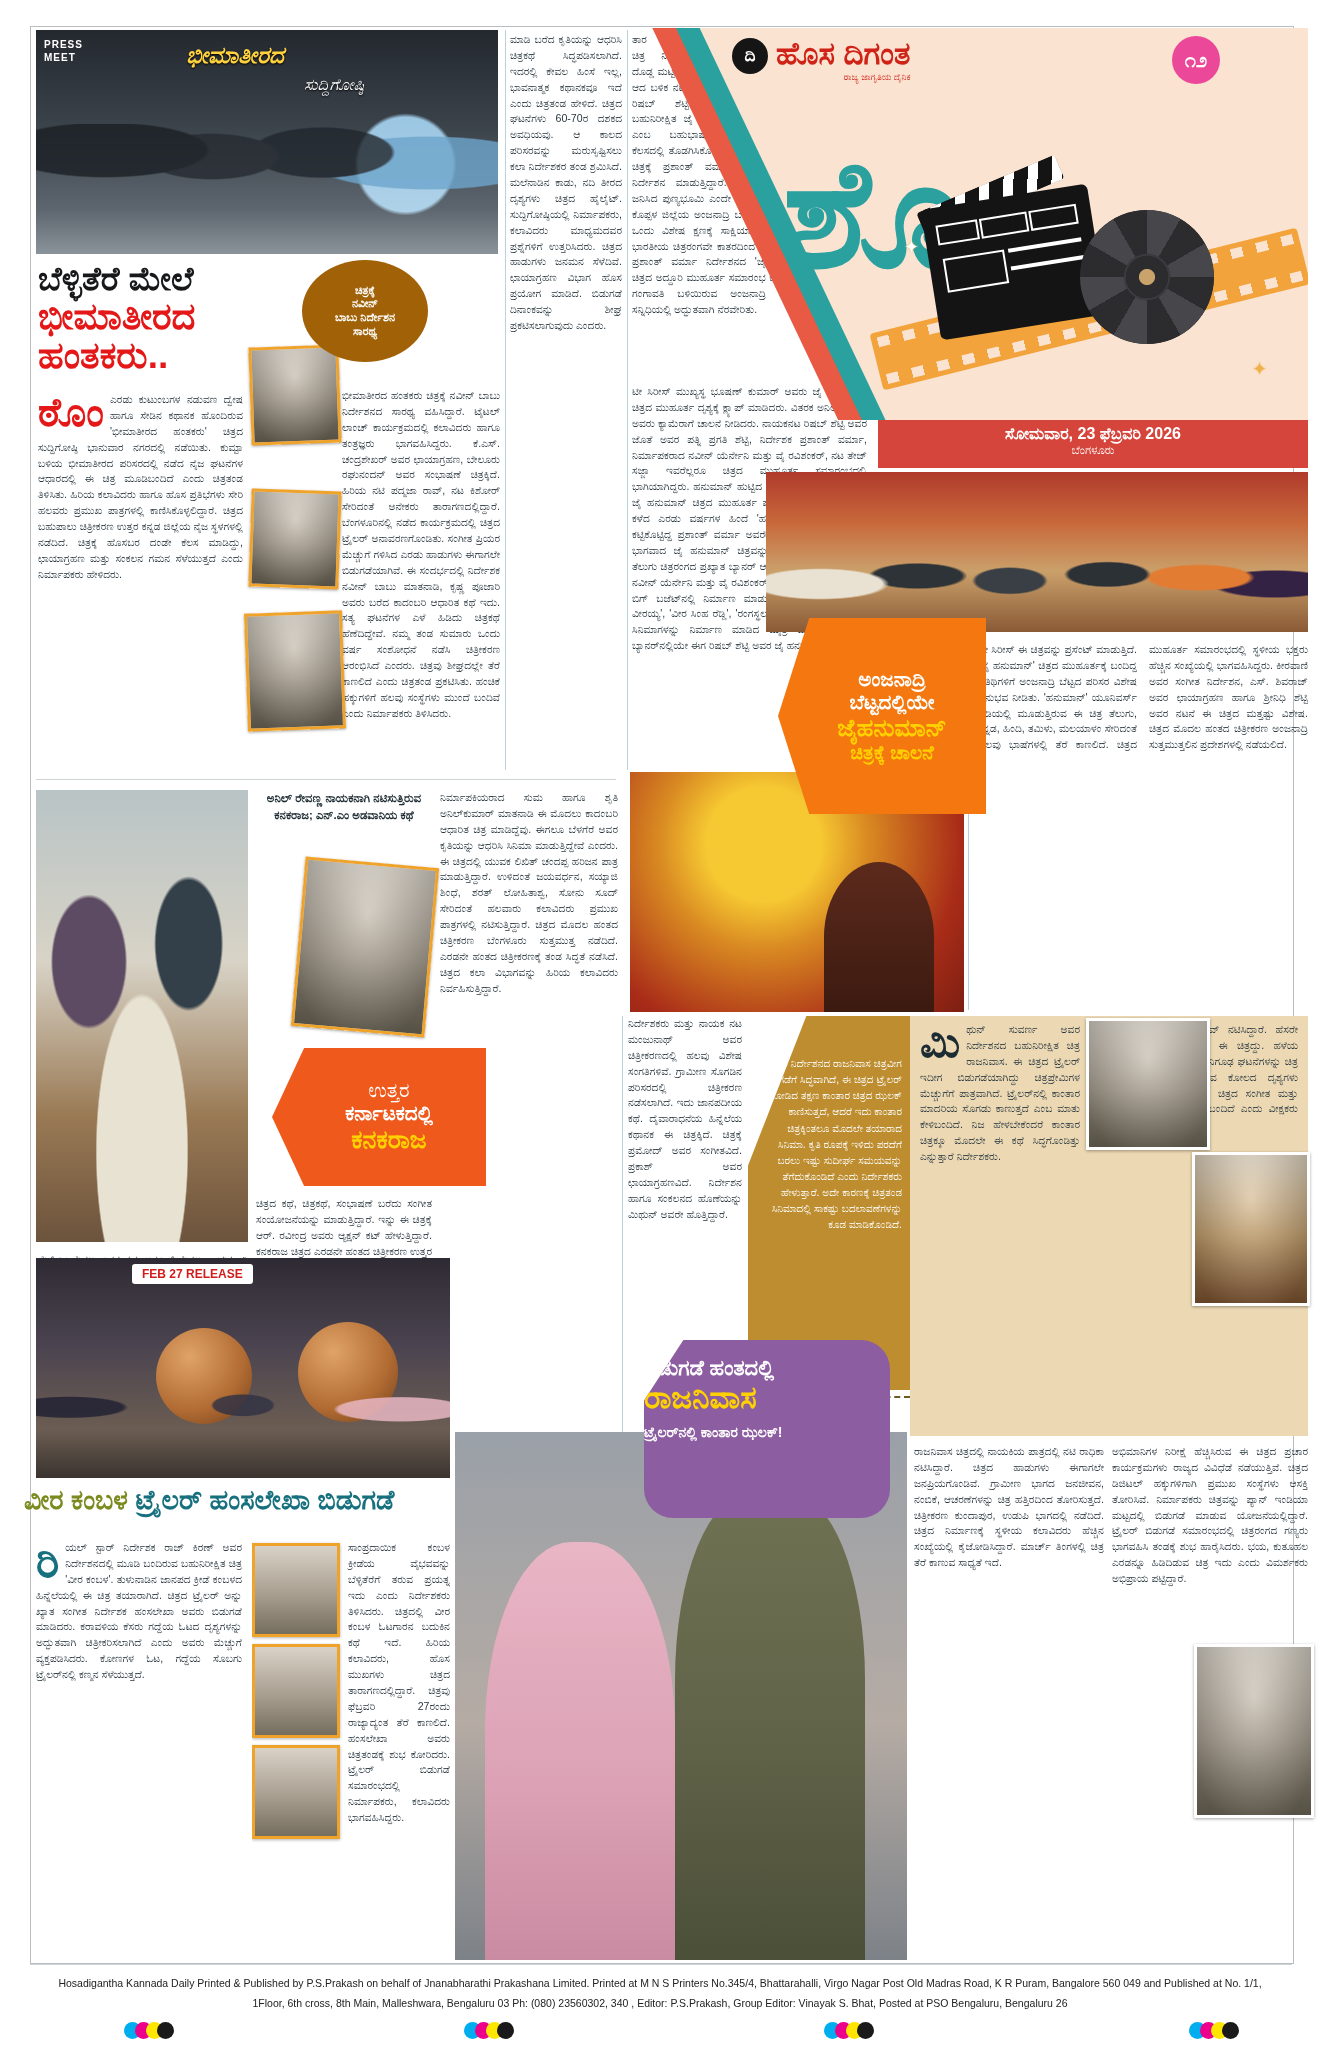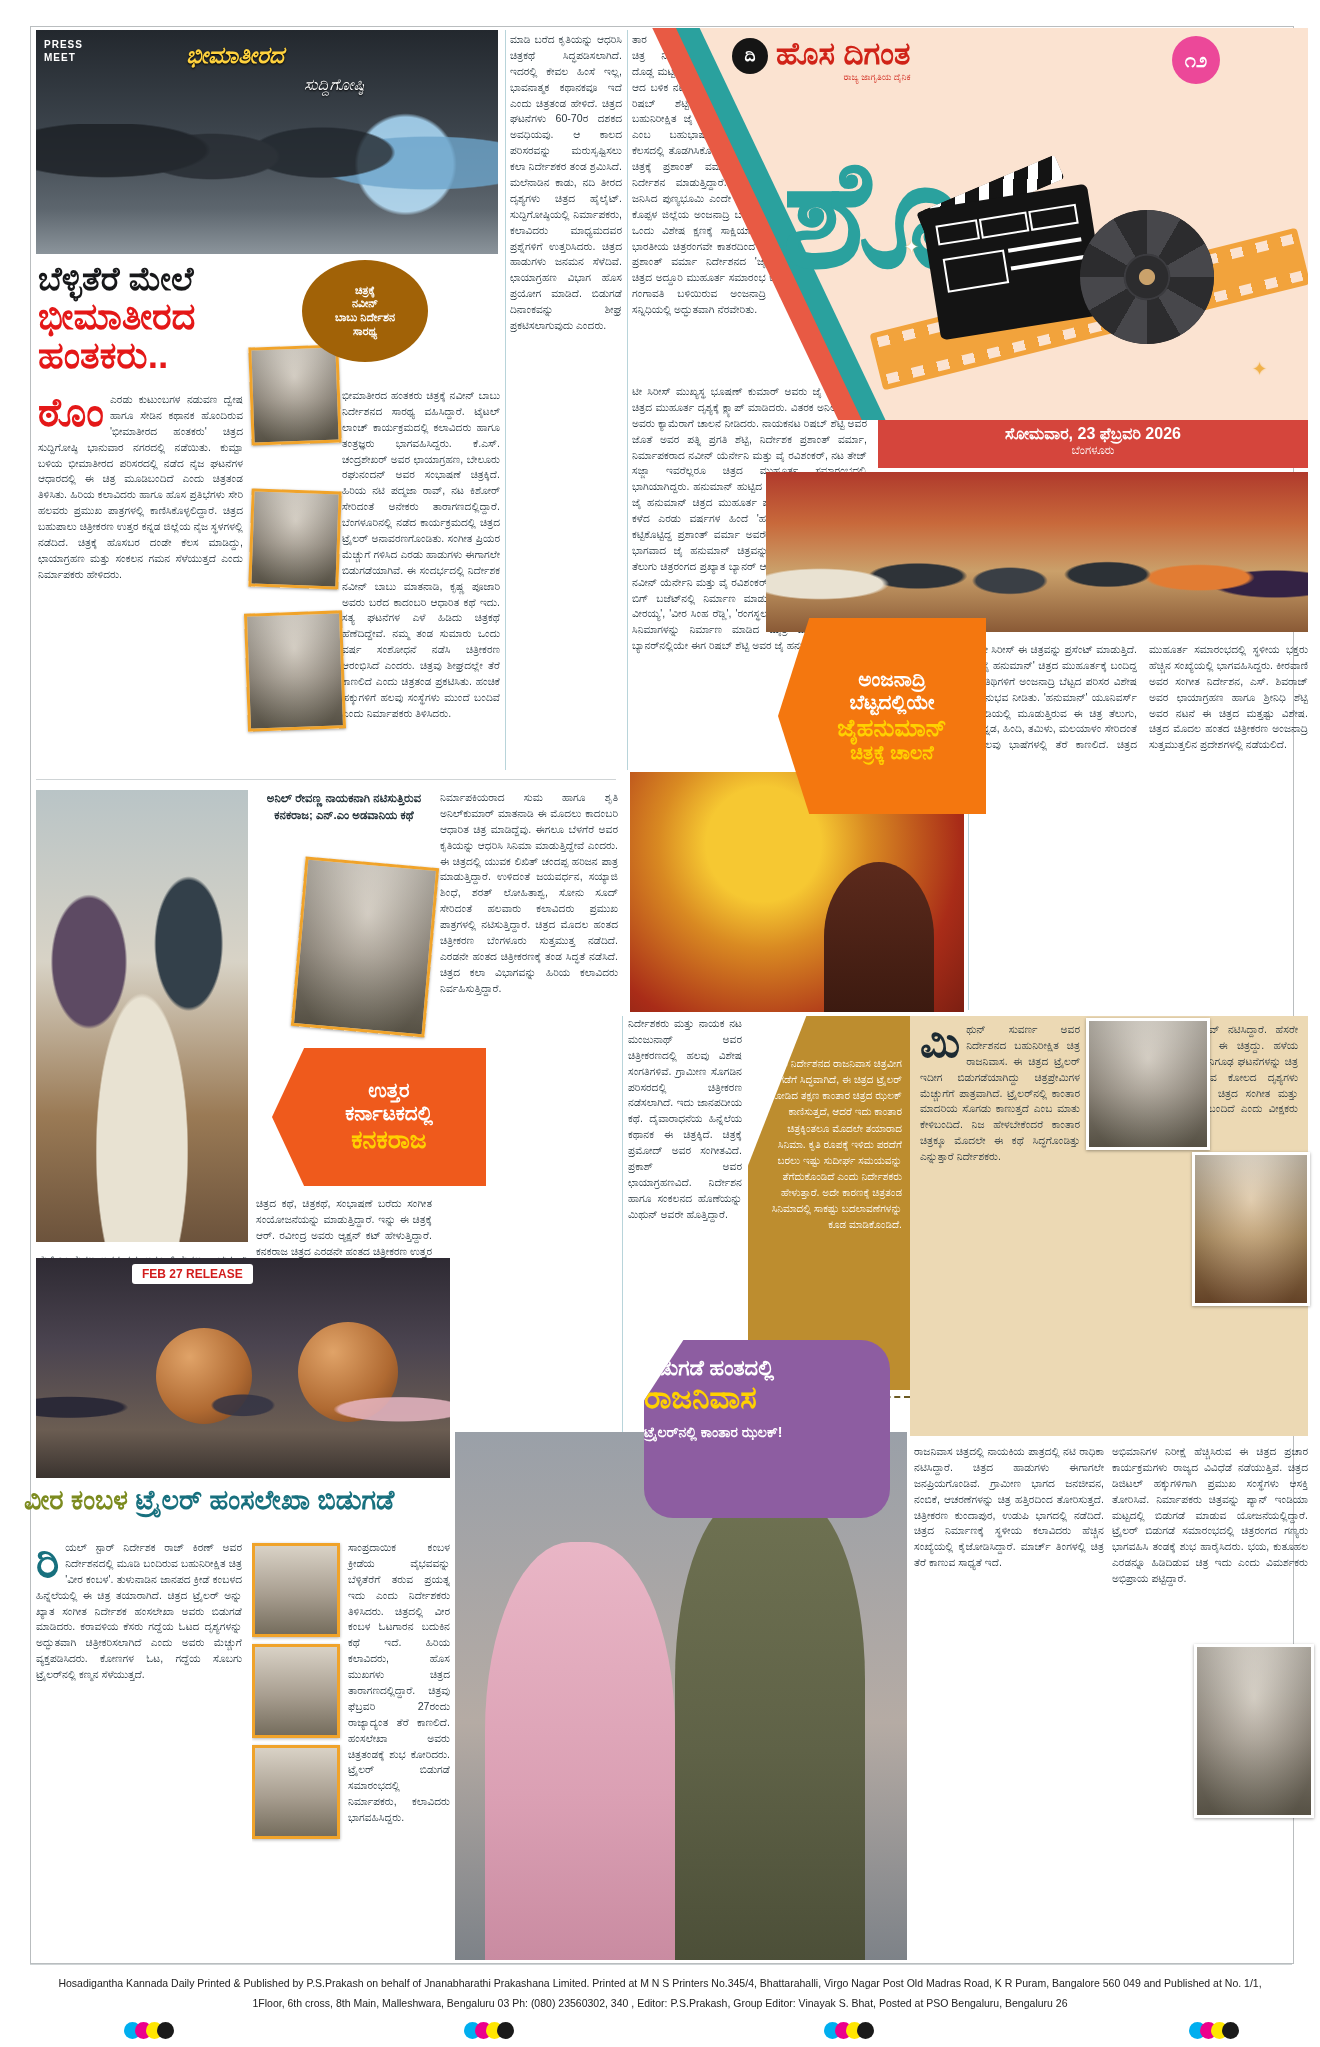--- a/index.html
+++ b/index.html
@@ -214,21 +214,21 @@
 
 <div class="abs kicker" style="left:256px;top:790px;width:176px;height:64px;overflow:hidden;">ಅನಿಲ್ ರೇವಣ್ಣ ನಾಯಕನಾಗಿ ನಟಿಸುತ್ತಿರುವ ಕನಕರಾಜ; ಎನ್.ಎಂ ಅಡವಾನಿಯ ಕಥೆ</div>
 
 <div class="portrait" style="left:298px;top:862px;width:128px;height:164px;transform:rotate(5deg);"></div>
 
 <div class="abs ptext" style="left:440px;top:790px;width:178px;height:644px;">
   <span>ನಿರ್ಮಾಪಕಿಯರಾದ ಸುಮ ಹಾಗೂ ಶೃತಿ ಅನಿಲ್‌ಕುಮಾರ್ ಮಾತನಾಡಿ ಈ ಮೊದಲು ಕಾದಂಬರಿ ಆಧಾರಿತ ಚಿತ್ರ ಮಾಡಿದ್ದೆವು. ಈಗಲೂ ಬೆಳಗೆರೆ ಅವರ ಕೃತಿಯನ್ನು ಆಧರಿಸಿ ಸಿನಿಮಾ ಮಾಡುತ್ತಿದ್ದೇವೆ ಎಂದರು. ಈ ಚಿತ್ರದಲ್ಲಿ ಯುವಕ ಲಿಖಿತ್ ಚಂದಪ್ಪ ಹರಿಜನ ಪಾತ್ರ ಮಾಡುತ್ತಿದ್ದಾರೆ. ಉಳಿದಂತೆ ಜಯವರ್ಧನ, ಸಯ್ಯಾಜಿ ಶಿಂಧೆ, ಶರತ್ ಲೋಹಿತಾಶ್ವ, ಸೋನು ಸೂದ್ ಸೇರಿದಂತೆ ಹಲವಾರು ಕಲಾವಿದರು ಪ್ರಮುಖ ಪಾತ್ರಗಳಲ್ಲಿ ನಟಿಸುತ್ತಿದ್ದಾರೆ. ಚಿತ್ರದ ಮೊದಲ ಹಂತದ ಚಿತ್ರೀಕರಣ ಬೆಂಗಳೂರು ಸುತ್ತಮುತ್ತ ನಡೆದಿದೆ. ಎರಡನೇ ಹಂತದ ಚಿತ್ರೀಕರಣಕ್ಕೆ ತಂಡ ಸಿದ್ಧತೆ ನಡೆಸಿದೆ. ಚಿತ್ರದ ಕಲಾ ವಿಭಾಗವನ್ನು ಹಿರಿಯ ಕಲಾವಿದರು ನಿರ್ವಹಿಸುತ್ತಿದ್ದಾರೆ.</span>
 </div>
 
 <div class="hexbadge" style="left:272px;top:1048px;width:194px;height:138px;background:#ef5a1c;">
-  <div style="font-size:20px;font-weight:700;">ಉತ್ತರ</div>
+  <div style="font-size:20px;font-weight:400;">ಉತ್ತರ</div>
   <div style="font-size:20px;font-weight:800;">ಕರ್ನಾಟಕದಲ್ಲಿ</div>
   <div style="font-size:25px;font-weight:900;color:#ffd100;">ಕನಕರಾಜ</div>
 </div>
 
 <div class="abs ptext" style="left:256px;top:1196px;width:176px;height:240px;">
   <span>ಚಿತ್ರದ ಕಥೆ, ಚಿತ್ರಕಥೆ, ಸಂಭಾಷಣೆ ಬರೆದು ಸಂಗೀತ ಸಂಯೋಜನೆಯನ್ನು ಮಾಡುತ್ತಿದ್ದಾರೆ. ಇನ್ನು ಈ ಚಿತ್ರಕ್ಕೆ ಆರ್. ರವೀಂದ್ರ ಅವರು ಆ್ಯಕ್ಷನ್ ಕಟ್ ಹೇಳುತ್ತಿದ್ದಾರೆ. ಕನಕರಾಜ ಚಿತ್ರದ ಎರಡನೇ ಹಂತದ ಚಿತ್ರೀಕರಣ ಉತ್ತರ ಕರ್ನಾಟಕದ ಬೆಳಗಾವಿ, ಗೋಕಾಕ್ ಮುಂತಾದ ಕಡೆಗಳಲ್ಲಿ ನಡೆಯಲಿದೆ.</span>
 </div>
 <div class="abs ptext" style="left:36px;top:1252px;width:212px;height:184px;">
   <span>ಹೆಚ್.ಎಂ.ರೇವಣ್ಣ ಅವರ ಪುತ್ರ, ಅನೂಪ್ ರೇವಣ್ಣ ನಾಯಕನಾಗಿ ನಟಿಸುತ್ತಿರುವ ಚಿತ್ರ ಕನಕರಾಜ. ಸುಕೃತಿ ಚಿತ್ರಾಲಯ ಲಾಂಛನದಲ್ಲಿ ಎಸ್ ಆರ್. ಸನತ್ ಕುಮಾರ್ ಅವರು ಈ ಚಿತ್ರವನ್ನು ನಿರ್ಮಿಸುತ್ತಿದ್ದಾರೆ. ಡಾ|ಎ.ನಾಗೇಂದ್ರ ಪ್ರಸಾದ್ ಅವರು ಈ ಚಿತ್ರದ ಸಾಹಿತ್ಯ ವಿಭಾಗವನ್ನು ನಿರ್ವಹಿಸುತ್ತಿದ್ದಾರೆ.</span>
 </div>

